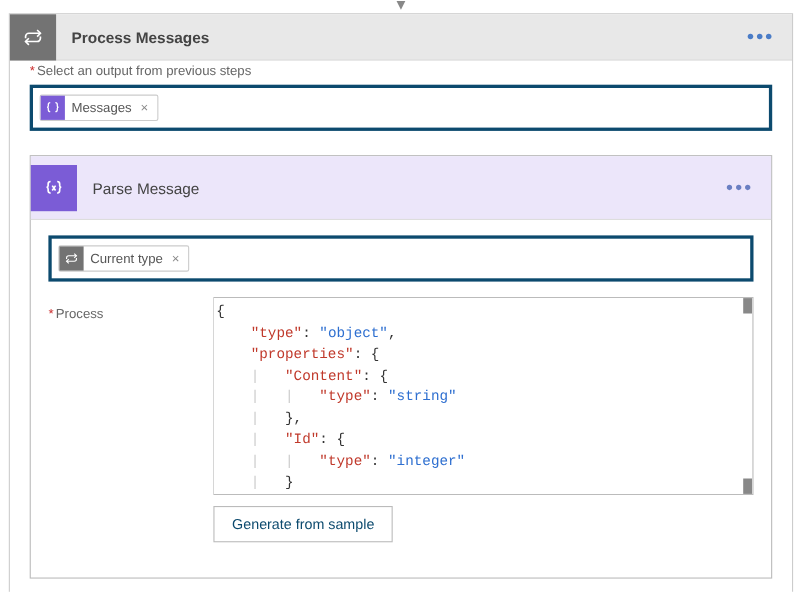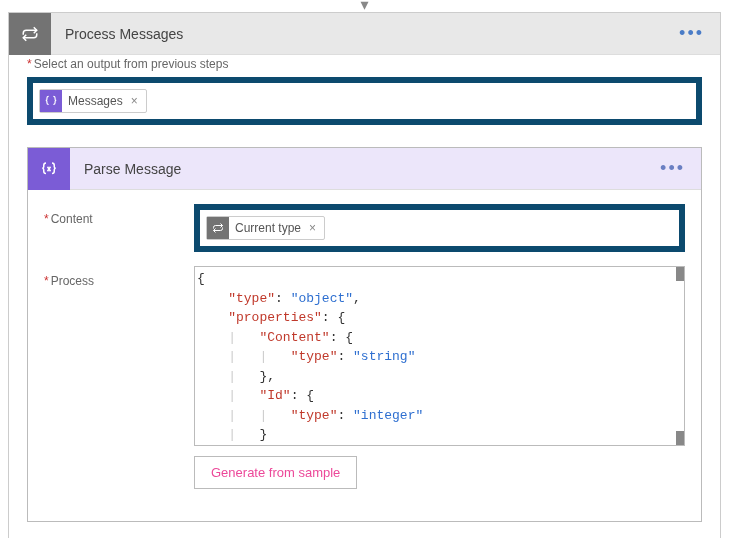--- a/index.html
+++ b/index.html
@@ -23,20 +23,21 @@
       border: 1px solid #ccc;
       margin: 0 8px;
       background: #fff;
     }
     .card-header {
       display: flex;
       align-items: center;
       background: #e8e8e8;
       border-bottom: 1px solid #ddd;
       height: 42px;
+      font-weight: bold;
     }
     .card-header .icon-tile {
       width: 42px;
       height: 42px;
       background: #737373;
       display: flex;
       align-items: center;
       justify-content: center;
       color: #fff;
     }
@@ -59,21 +60,21 @@
     .field-label {
       font-size: 12px;
       color: #666;
       margin-bottom: 6px;
     }
     .req {
       color: #c33;
       margin-right: 2px;
     }
     .token-input {
-      border: 6px solid #0c4a6e;
+      border: 3px solid #0c4a6e;
       background: #fff;
       padding: 4px;
       display: flex;
       align-items: center;
       min-height: 32px;
     }
     .token {
       display: inline-flex;
       align-items: center;
       background: #fff;
@@ -105,21 +106,21 @@
     .inner-card {
       border: 1px solid #bbb;
       margin-top: 22px;
       background: #fff;
     }
     .inner-header {
       display: flex;
       align-items: center;
       background: #ece6fa;
       border-bottom: 1px solid #ddd;
-      height: 42px;
+      height: 58px;
     }
     .inner-header .icon-tile {
       width: 42px;
       height: 42px;
       background: #7b5cd6;
       display: flex;
       align-items: center;
       justify-content: center;
       color: #fff;
     }
@@ -170,21 +171,21 @@
     .k-blue { color: #2e6fd0; }
     .k-plain { color: #333; }
     .guide { color: #ccc; }
 
     .gen-button {
       margin-top: 10px;
       border: 1px solid #bbb;
       background: #fff;
       padding: 8px 16px;
       font-size: 13px;
-      color: #ec4899;
+      color: #0c4a6e;
       cursor: pointer;
     }
 
     svg { display: block; }
     .scroll-corner-top {
       position: absolute; right: 0; top: 0; width: 8px; height: 14px; background: #888;
     }
     .scroll-corner-bot {
       position: absolute; right: 0; bottom: 0; width: 8px; height: 14px; background: #888;
     }
@@ -240,23 +241,20 @@
             <path d="M10 9l4 6M14 9l-4 6"></path>
           </svg>
         </div>
         <div class="title">Parse Message</div>
         <div class="menu">•••</div>
       </div>
 
       <div class="inner-body">
 
         <div class="form-row">
-          <div class="row-label">
-            <span class="req">*</span><span>Content</span>
-          </div>
           <div class="row-field">
             <div class="token-input">
               <span class="token">
                 <span class="token-icon gray">
                   <svg width="12" height="12" viewBox="0 0 24 24" fill="none" stroke="#fff" stroke-width="2">
                     <polyline points="17 3 21 7 17 11"></polyline>
                     <path d="M3 13V11a4 4 0 0 1 4-4h14"></path>
                     <polyline points="7 21 3 17 7 13"></polyline>
                     <path d="M21 11v2a4 4 0 0 1-4 4H3"></path>
                   </svg>

